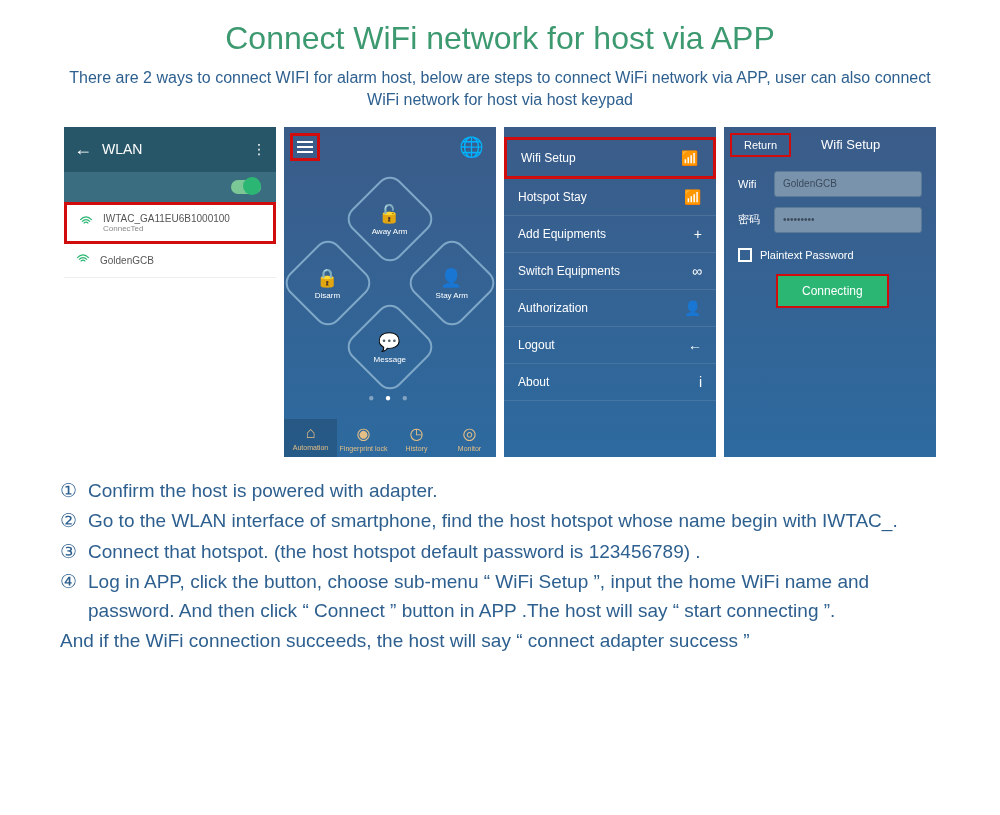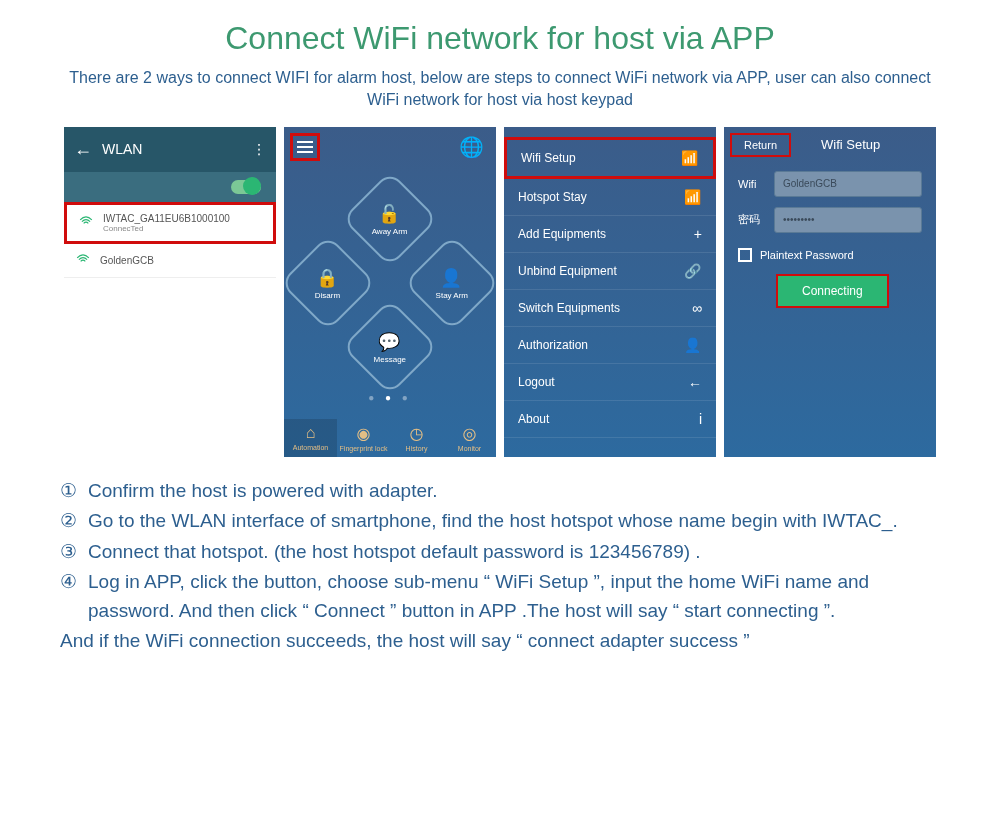--- a/index.html
+++ b/index.html
@@ -165,24 +165,20 @@
         </div>
       <div class="menu-item">
           <span>Hotspot Stay</span>
           <span class="mic">📶</span>
         </div>
       <div class="menu-item">
           <span>Add Equipments</span>
           <span class="mic">+</span>
         </div>
       <div class="menu-item">
-          <span>Unbind Equipment</span>
-          <span class="mic">🔗</span>
-        </div>
-      <div class="menu-item">
           <span>Switch Equipments</span>
           <span class="mic">∞</span>
         </div>
       <div class="menu-item">
           <span>Authorization</span>
           <span class="mic">👤</span>
         </div>
       <div class="menu-item">
           <span>Logout</span>
           <span class="mic">←</span>

